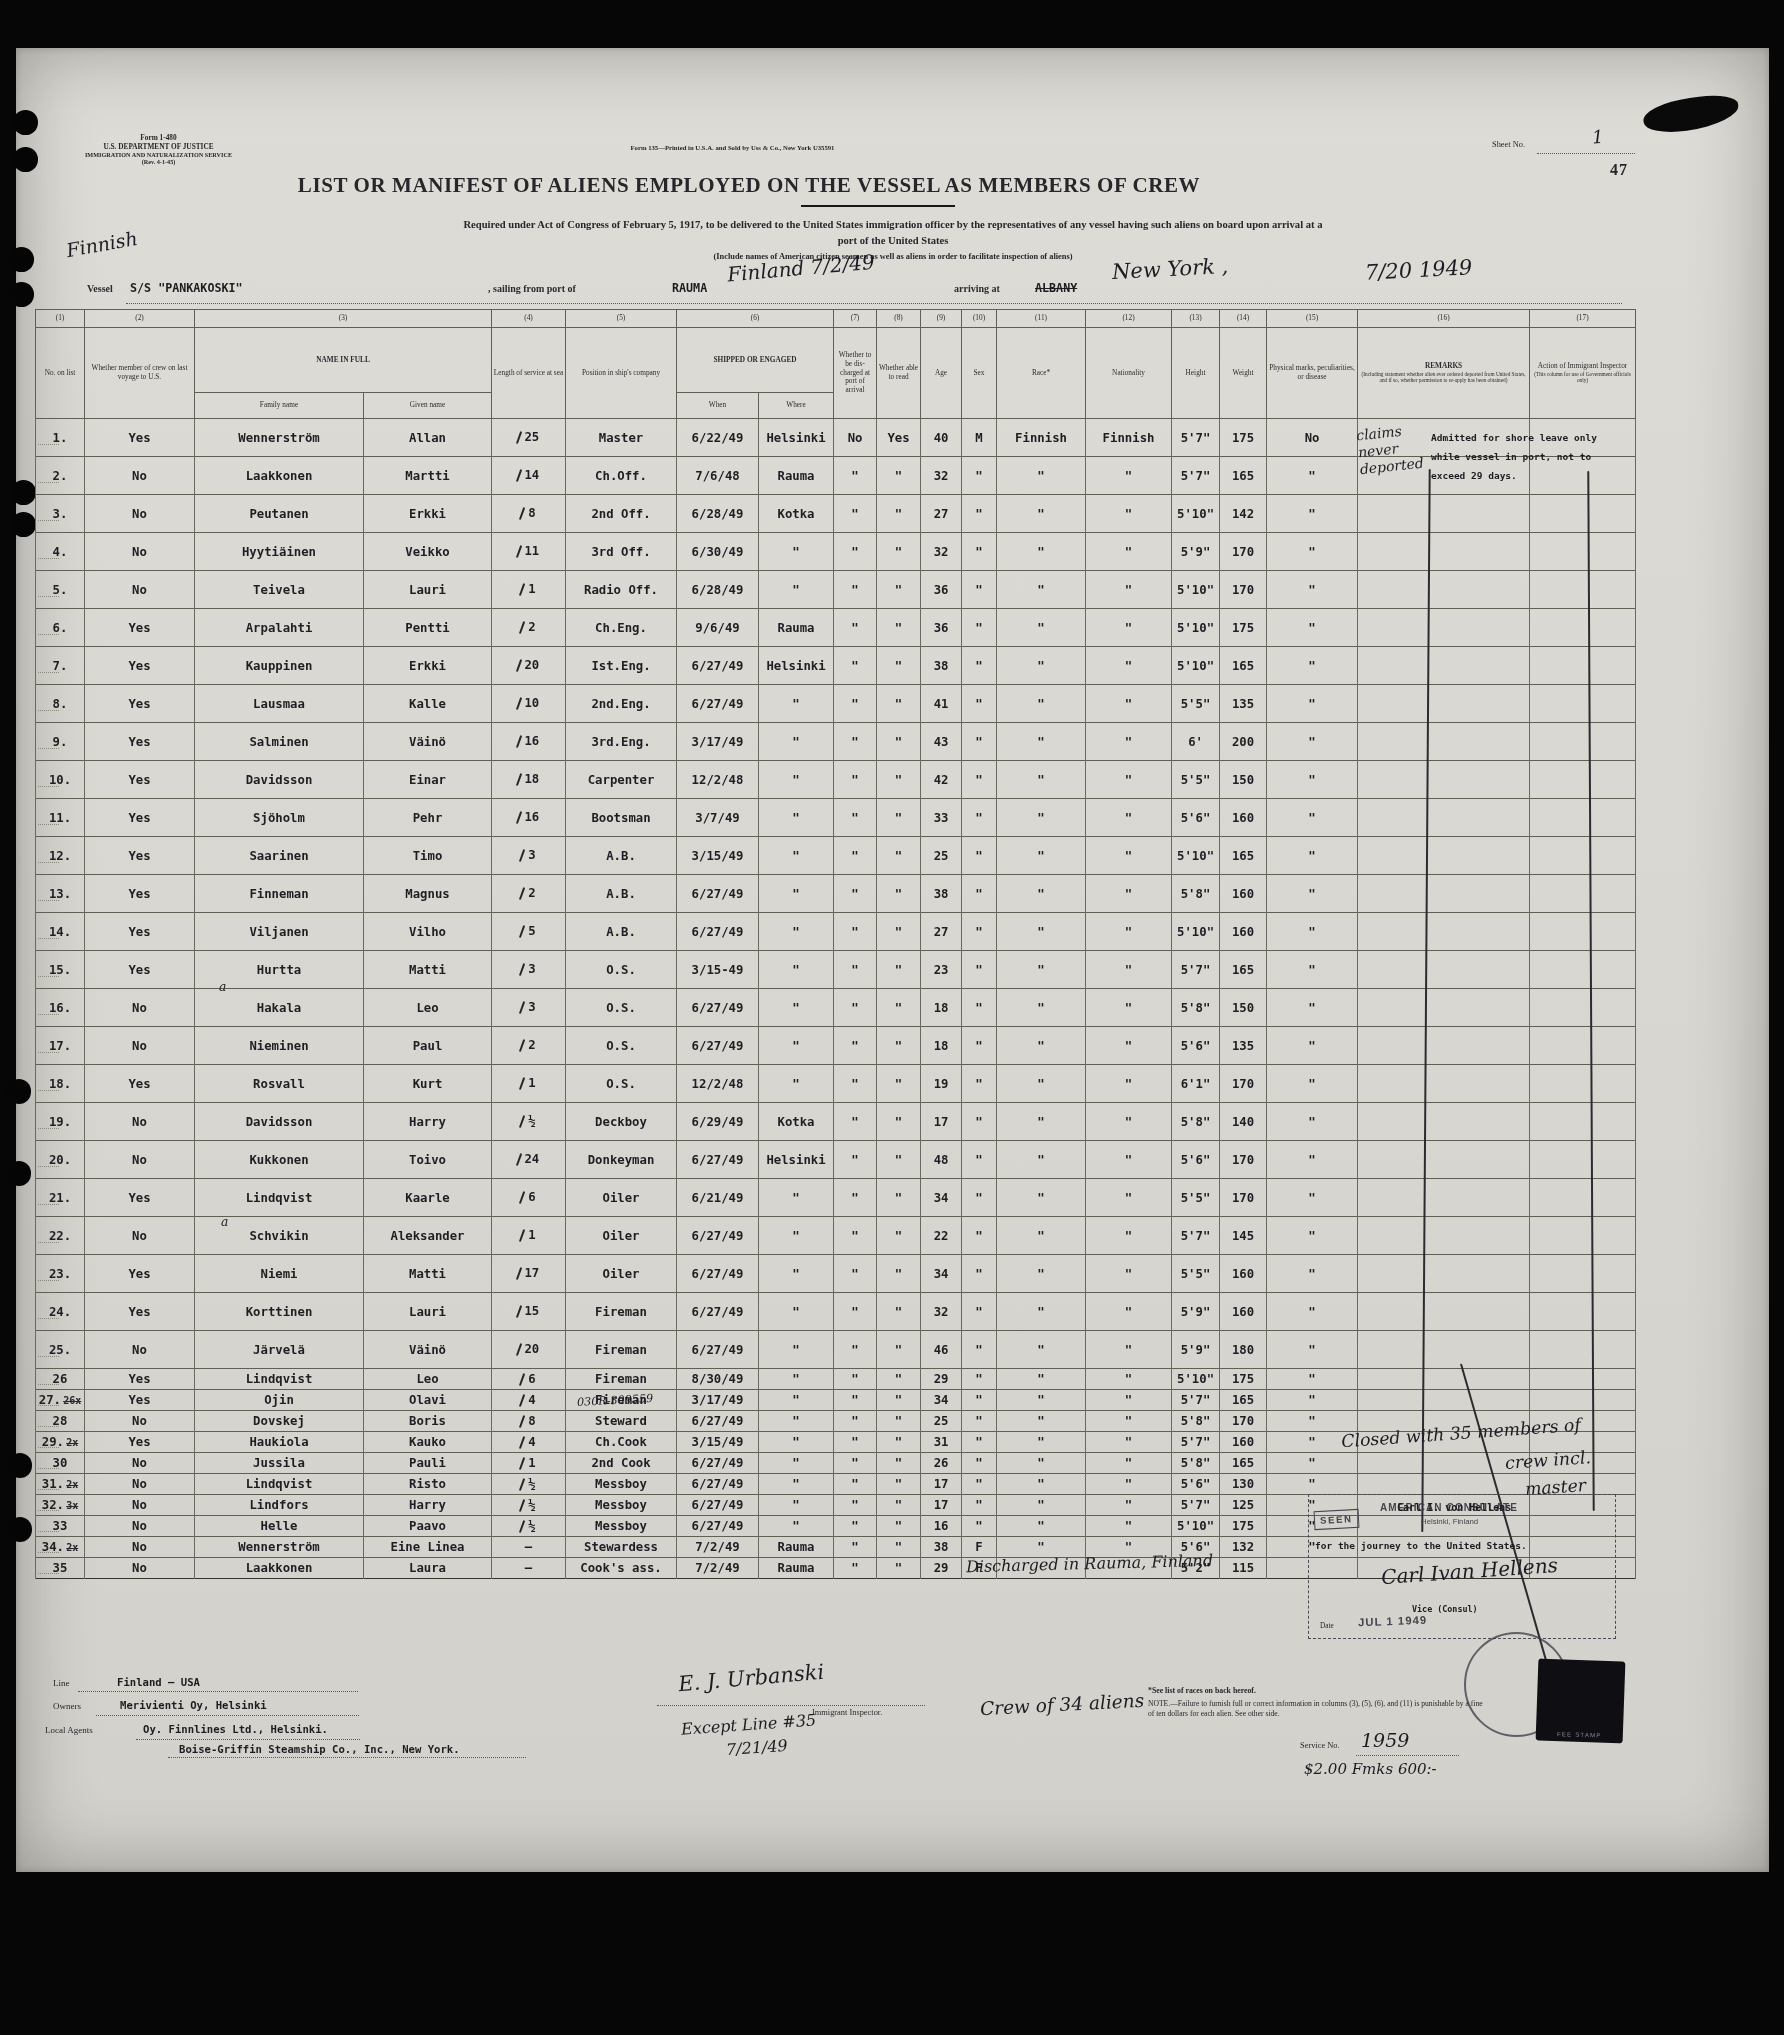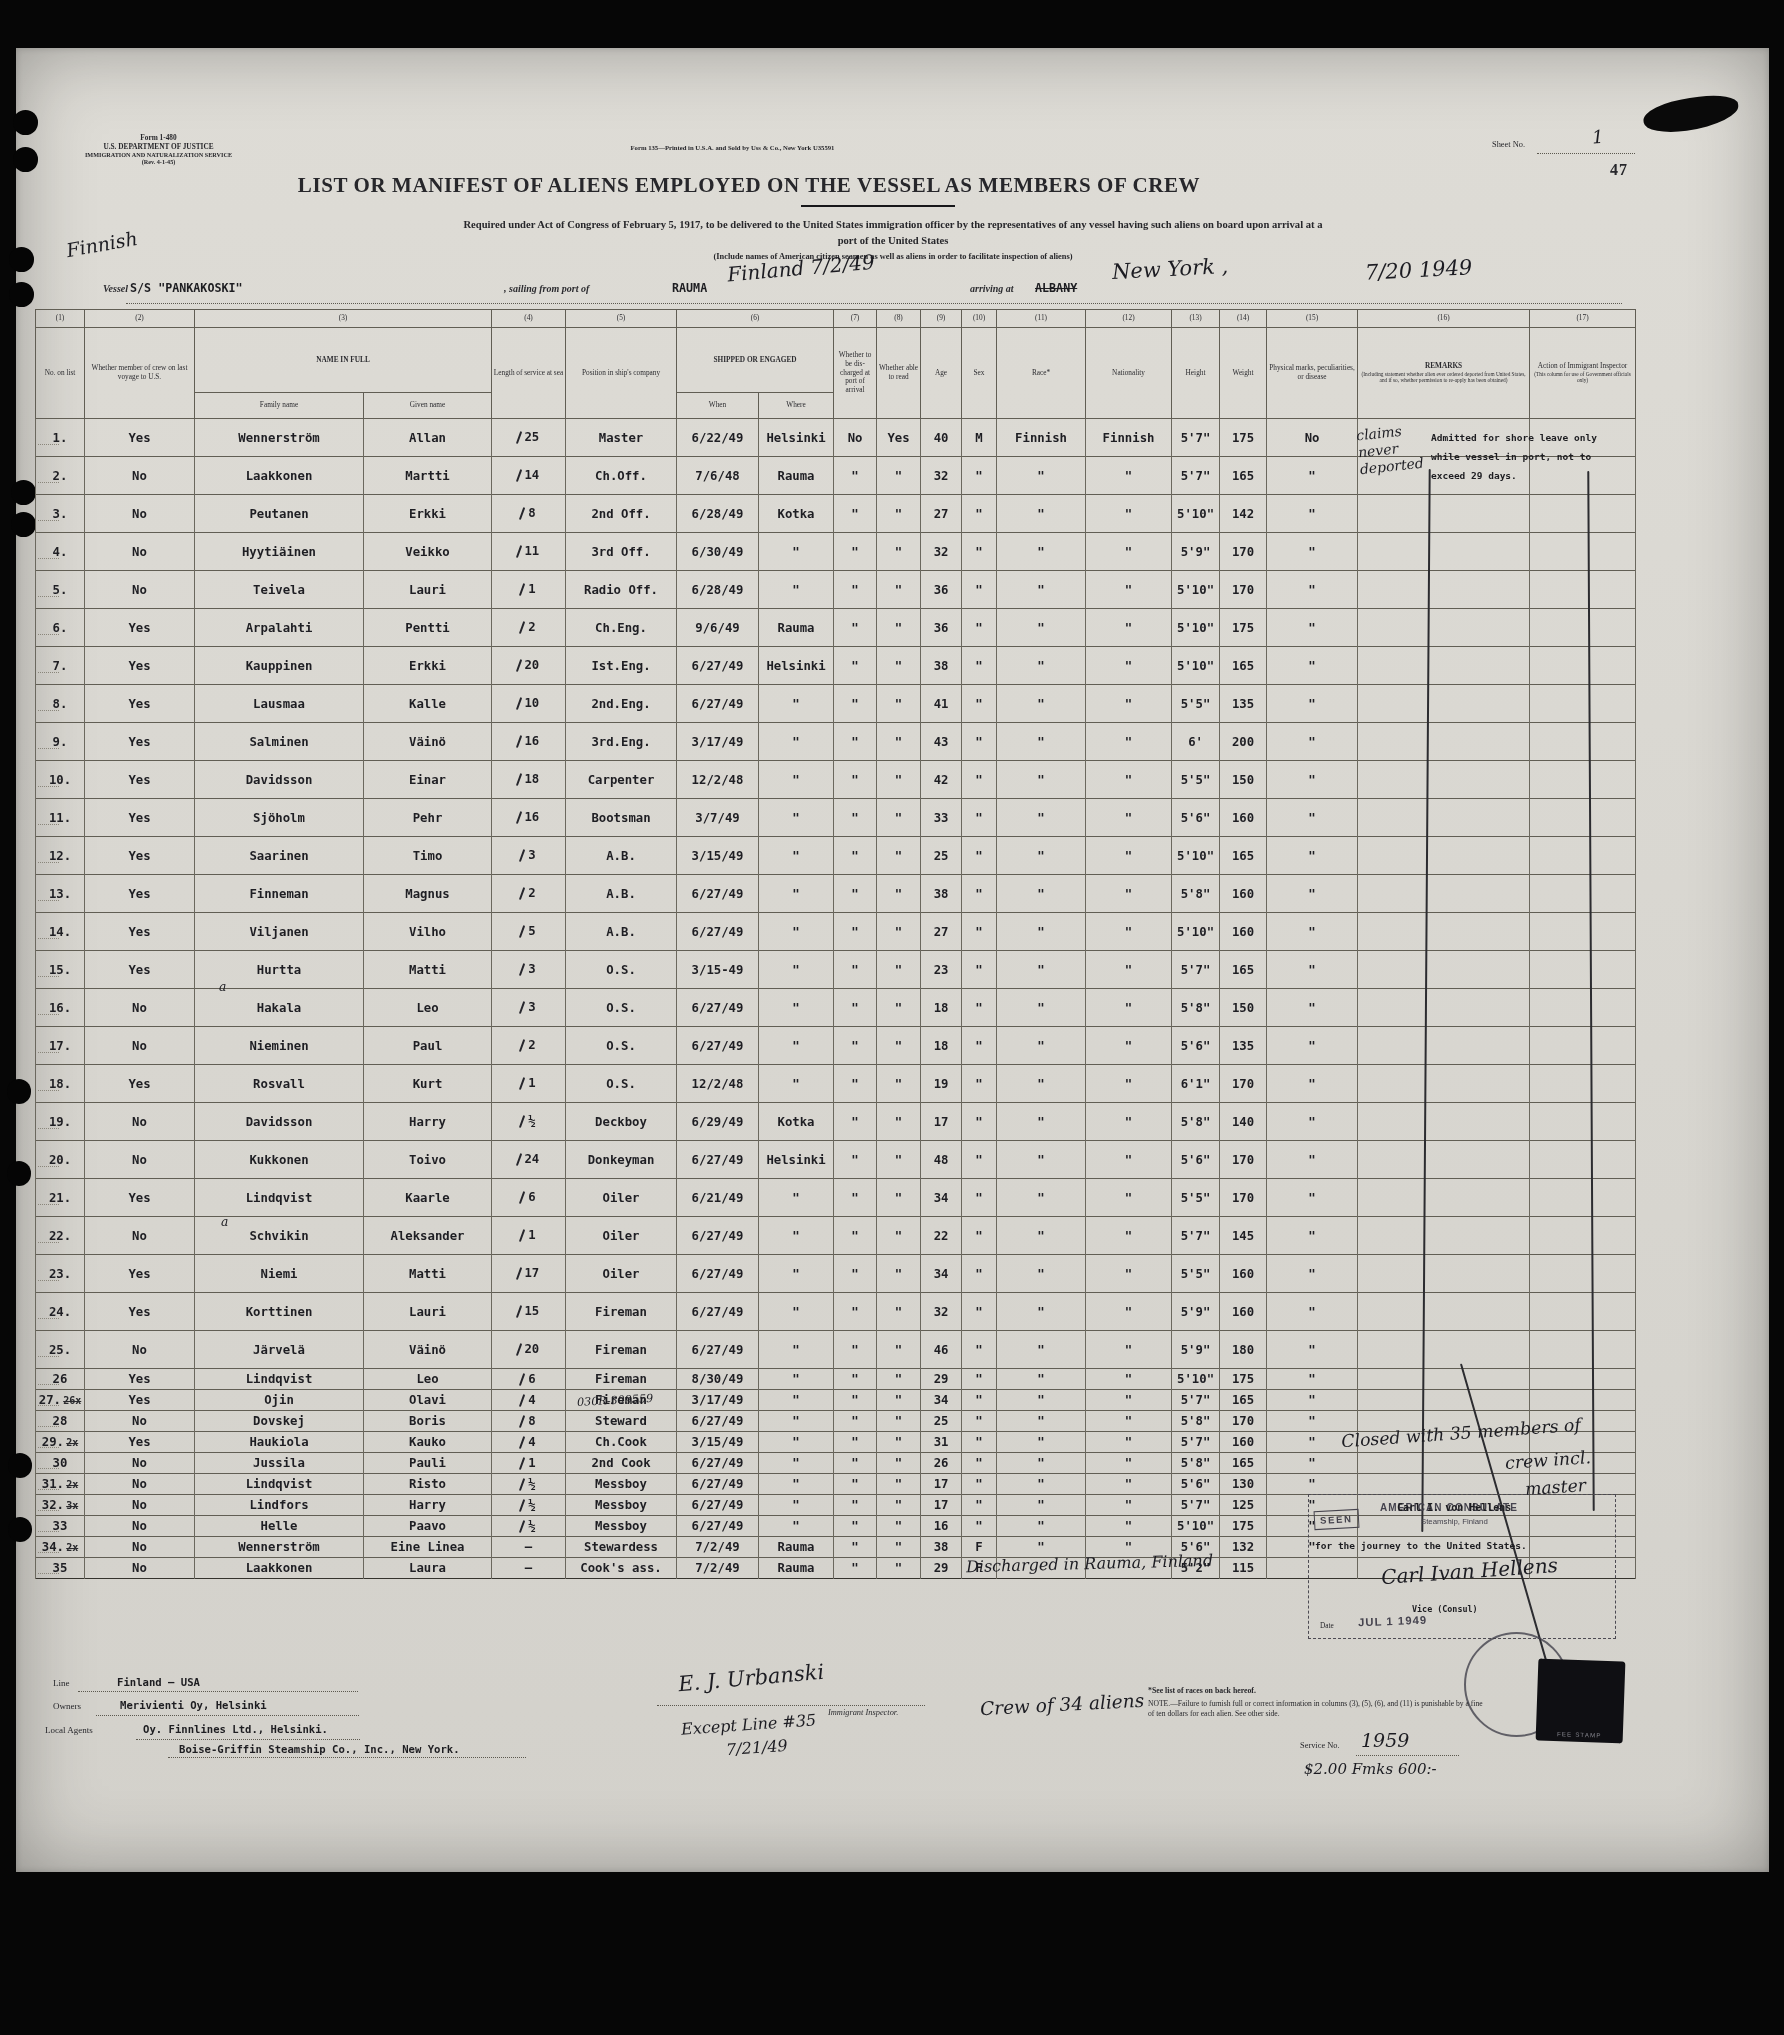--- a/index.html
+++ b/index.html
@@ -3,21 +3,21 @@
 <meta charset="utf-8">
 <style>
   html,body{margin:0;padding:0;}
   body{width:1784px;height:2035px;background:#060606;position:relative;overflow:hidden;
        font-family:"Liberation Serif",serif;}
   .page{position:absolute;left:15.7px;top:48px;width:1753px;height:1824px;
         background:linear-gradient(180deg,#dedcd6 0%,#d8d6d0 55%,#d3d1cb 100%);
         box-shadow:inset 0 0 78px rgba(0,0,0,.30),inset 0 0 7.8px rgba(0,0,0,.18);}
   .abs{position:absolute;}
   .printed{font-family:"Liberation Serif",serif;color:#27272b;}
-  .printed-i{font-family:"Liberation Serif",serif;font-style:italic;font-weight:bold;color:#2b2b2f;margin-left:16px;}
+  .printed-i{font-family:"Liberation Serif",serif;font-weight:bold;color:#2b2b2f;}
   .typed{font-family:"DejaVu Sans Mono","Liberation Mono",monospace;font-weight:bold;color:#1d1d21;}
   .hw{font-family:"DejaVu Serif",serif;font-style:italic;color:#1c1c22;}
   .center{text-align:center;}
   .dotline{border-bottom:1.1px dotted #5c594f;height:0;}
   .hole{position:absolute;width:24.6px;height:24.6px;border-radius:50%;background:#050505;}
   .vline{position:absolute;width:1.7px;background:#2c2c30;border-radius:1.1px;}
   .strike{text-decoration:line-through;}
   .pre{white-space:pre-line;}
 
   
@@ -944,21 +944,21 @@
 
 <div class="abs hw" style="left:1341px;top:1423px;font-size:17.3px;transform:rotate(-4deg);">Closed with 35 members of</div>
 <div class="abs hw" style="left:1505px;top:1450px;font-size:17.3px;transform:rotate(-4deg);">crew incl.</div>
 <div class="abs hw" style="left:1525px;top:1477px;font-size:17.3px;transform:rotate(-4deg);">master</div>
 
 <div class="abs hw" style="left:966px;top:1554px;font-size:16px;transform:rotate(-1.5deg);">Discharged in Rauma, Finland</div>
 
 <div class="consulate-box"></div>
 <div class="seen-stamp">SEEN</div>
 <div class="abs stamp-ink" style="left:1380px;top:1502px;font-size:10px;font-weight:bold;letter-spacing:1.1px;">AMERICAN CONSULATE</div>
-<div class="abs stamp-ink" style="left:1421px;top:1517px;font-size:7.8px;">Steamship, Finland</div>
+<div class="abs stamp-ink" style="left:1421px;top:1517px;font-size:7.8px;">Helsinki, Finland</div>
 <div class="abs typed" style="left:1315px;top:1540px;font-size:9.5px;">for the journey to the United States.</div>
 <div class="abs hw" style="left:1381px;top:1559px;font-size:20px;transform:rotate(-4deg);">Carl Ivan Hellens</div>
 <div class="abs typed" style="left:1397px;top:1502px;font-size:10px;">Carl I. von Hellens</div>
 <div class="abs typed" style="left:1412px;top:1604px;font-size:8.4px;">Vice (Consul)</div>
 <div class="abs printed" style="left:1320px;top:1621px;font-size:7.3px;">Date</div>
 <div class="abs stamp-ink" style="left:1358px;top:1615px;font-size:11.2px;font-weight:bold;letter-spacing:1.1px;transform:rotate(-2deg);">JUL 1 1949</div>
 
 <div class="stamp-circle"></div>
 <div class="fee-stamp">
   <span>FEE STAMP</span>

